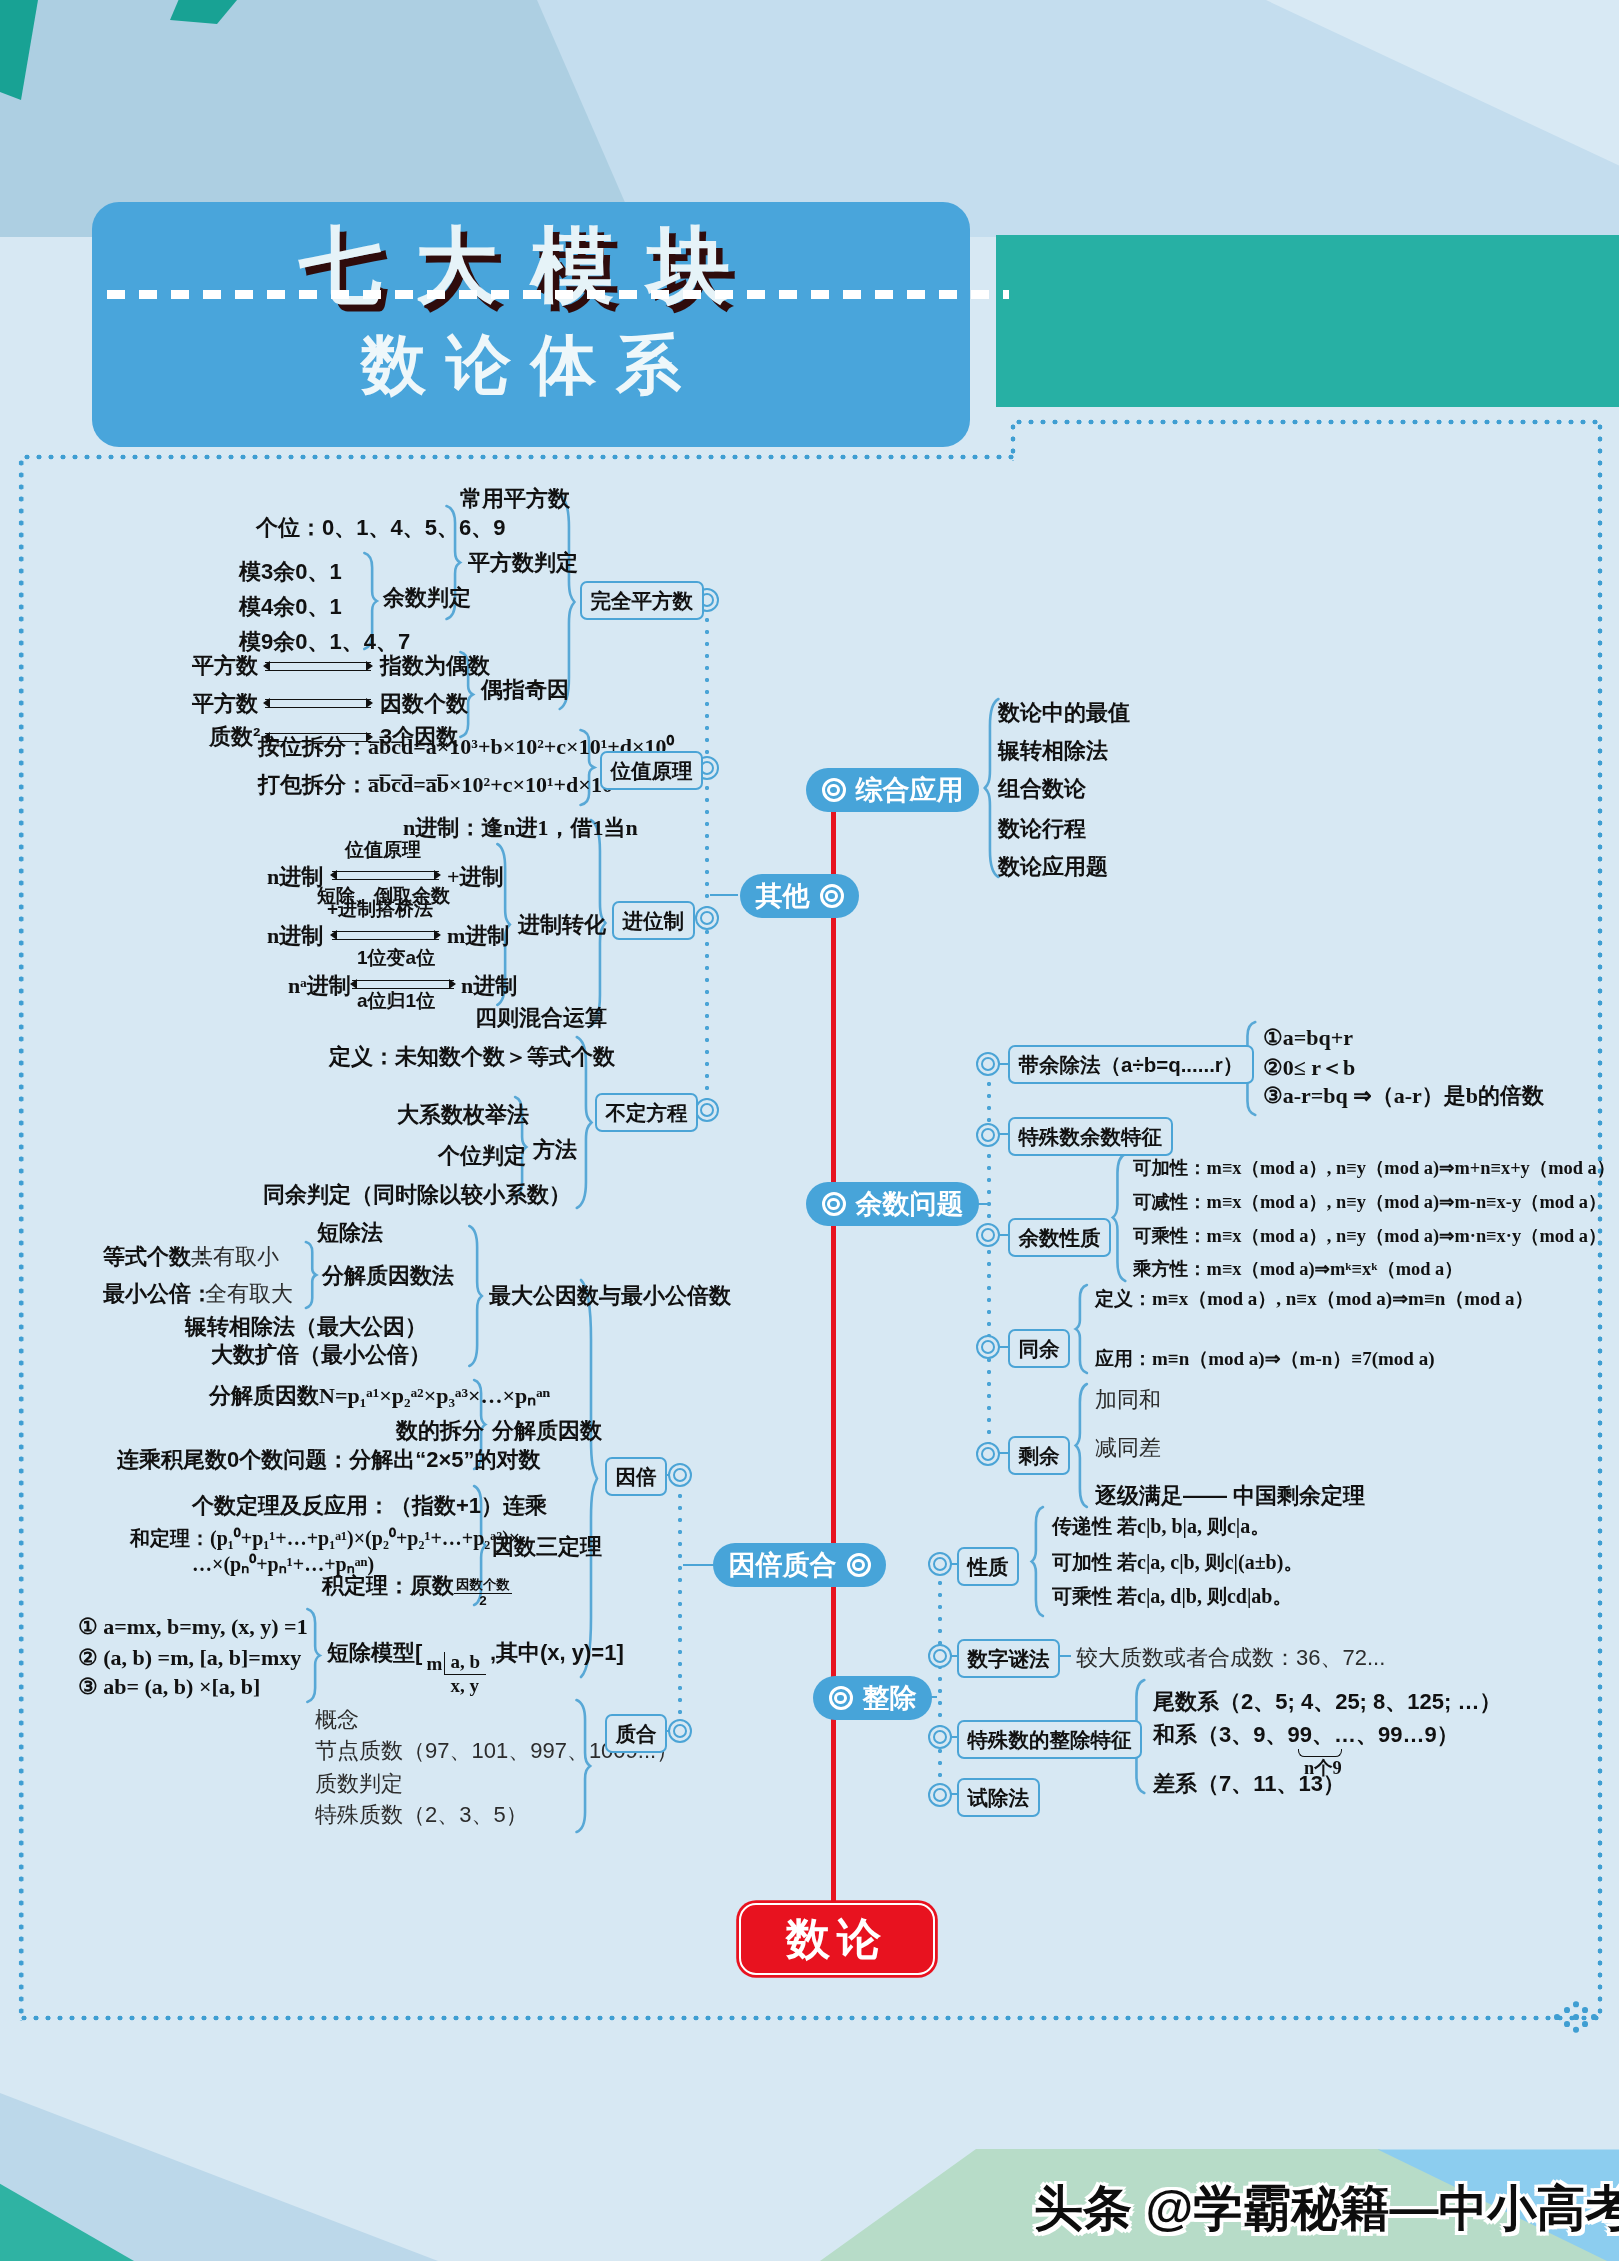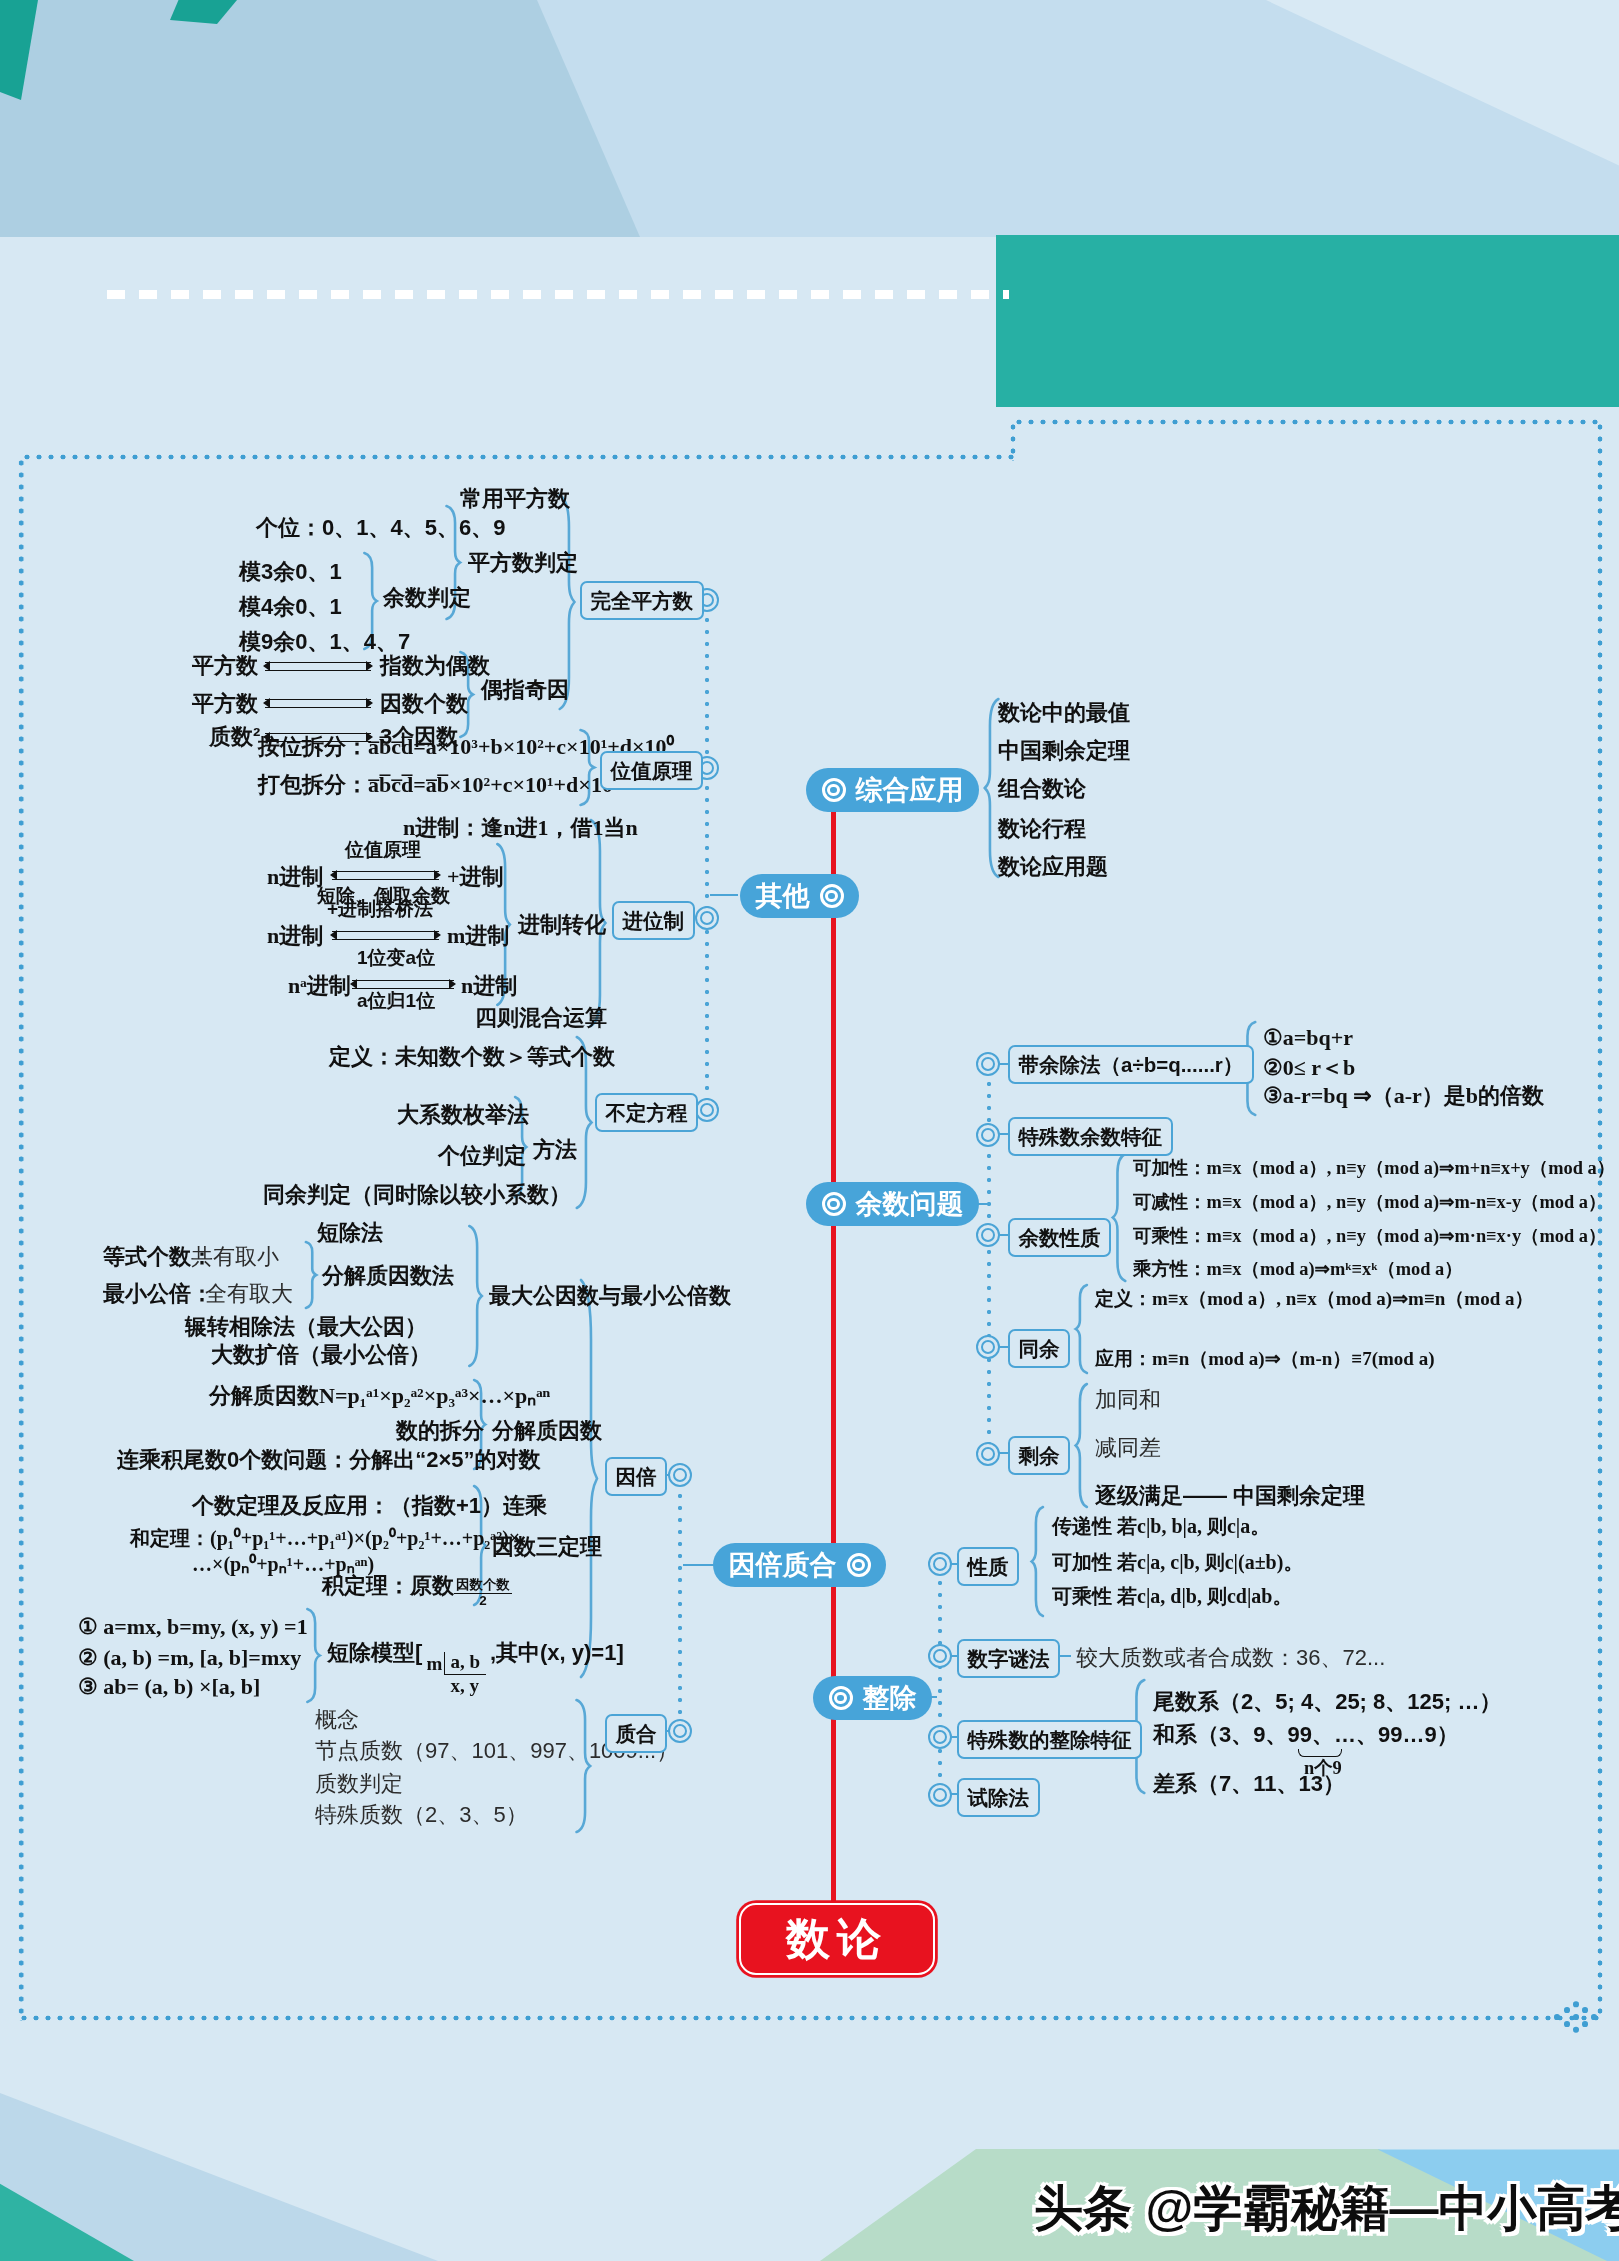--- a/index.html
+++ b/index.html
@@ -72,20 +72,24 @@
   <div class="deco" style="left:0;top:0;width:1620px;height:237px;background:#adcfe2"></div>
   <div class="deco" style="left:0;top:0;width:1620px;height:237px;background:#c4ddee;clip-path:polygon(537px 0,1620px 0,1620px 237px,640px 237px)"></div>
   <div class="deco" style="left:0;top:0;width:1620px;height:237px;background:#d8e9f4;clip-path:polygon(1266px 0,1620px 0,1620px 166px)"></div>
   <div class="deco" style="left:0;top:0;width:42px;height:103px;background:#18a294;clip-path:polygon(0 0,38px 0,21px 100px,0 92px)"></div>
   <div class="deco" style="left:170px;top:0;width:71px;height:25.5px;background:#18a294;clip-path:polygon(8.5px 0,67px 0,47px 24px,0 20px)"></div>
   <div class="deco" style="left:0;top:2086px;width:453px;height:175px;background:#bcd8ea;clip-path:polygon(0 7px,438px 175px,0 175px)"></div>
   <div class="deco" style="left:0;top:2178px;width:141px;height:83px;background:#2fb3a3;clip-path:polygon(0 5.7px,134px 83px,0 83px)"></div>
   <div class="deco" style="left:778px;top:2142px;width:842px;height:119px;background:#b7dcc8;clip-path:polygon(42px 119px,198px 7px,601px 7px,831px 119px)"></div>
   <div class="deco" style="left:1372px;top:2148px;width:248px;height:113px;background:#8ccdef;clip-path:polygon(5.7px 1.4px,248px 1.4px,248px 113px,235px 113px)"></div>
 
+  <div class="hdr">
+    <div class="hdr-title">七大模块</div>
+    <div class="hdr-sub">数论体系</div>
+  </div>
   <div class="hdr-dash"></div>
   <div class="band"></div>
 
   <div class="doth" style="left:21px;top:454px;width:994px"></div>
   <div class="dotv" style="left:1010px;top:421px;height:40px"></div>
   <div class="doth" style="left:1013px;top:419px;width:591px"></div>
   <div class="dotv" style="left:18.4px;top:457px;height:1564px"></div>
   <div class="dotv" style="left:1597px;top:421px;height:1599px"></div>
   <div class="doth" style="left:18.4px;top:2015px;width:1585px"></div>
   <div class="frarrow"></div>
@@ -273,21 +277,21 @@
   <span class="nring" style="left:680px;top:1731px"></span>
 
   <div class="pill" style="left:806px;top:768px">
     <span class="wring"></span>
     <span>综合应用</span>
   </div>
   <svg class="br" style="left:984px;top:699px;width:17px;height:178px" viewBox="0 0 20 100" preserveAspectRatio="none">
       <path class="bp" d="M17,0 C9,2 7,8 7,15 L7,40 C7,46 5,48 1,50 C5,52 7,54 7,60 L7,85 C7,92 9,98 17,100"></path>
     </svg>
   <div class="t" style="left:998px;top:700px">数论中的最值</div>
-  <div class="t" style="left:998px;top:738px">中国剩余定理</div>
+  <div class="t" style="left:998px;top:738px">辗转相除法</div>
   <div class="t" style="left:998px;top:776px">组合数论</div>
   <div class="t" style="left:998px;top:816px">数论行程</div>
   <div class="t" style="left:998px;top:854px">数论应用题</div>
 
   <div class="pill" style="left:806px;top:1182px">
     <span class="wring"></span>
     <span>余数问题</span>
   </div>
   <div class="line" style="left:974px;top:1203px;width:12.7px"></div>
   <div class="dotv sm" style="left:986px;top:1066px;height:387px"></div>

